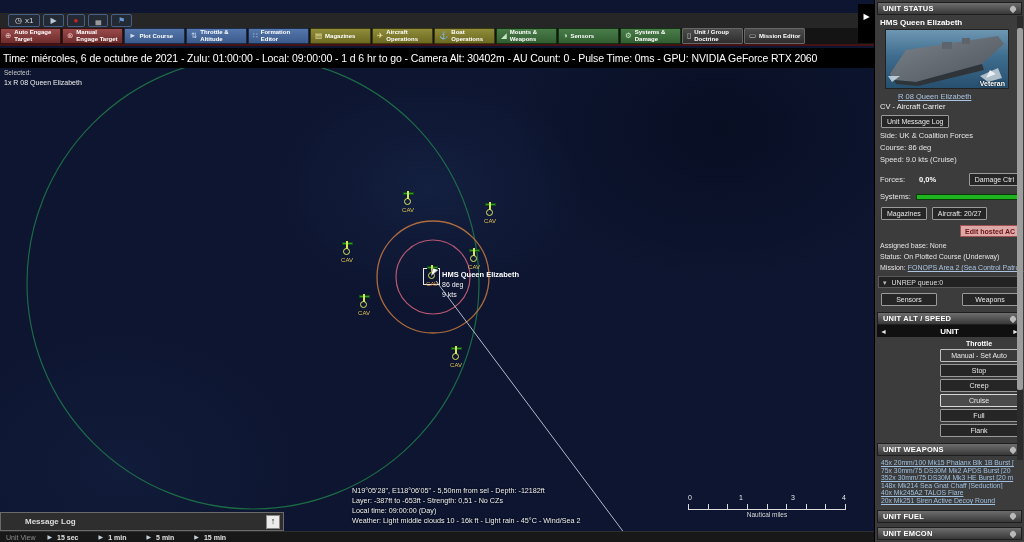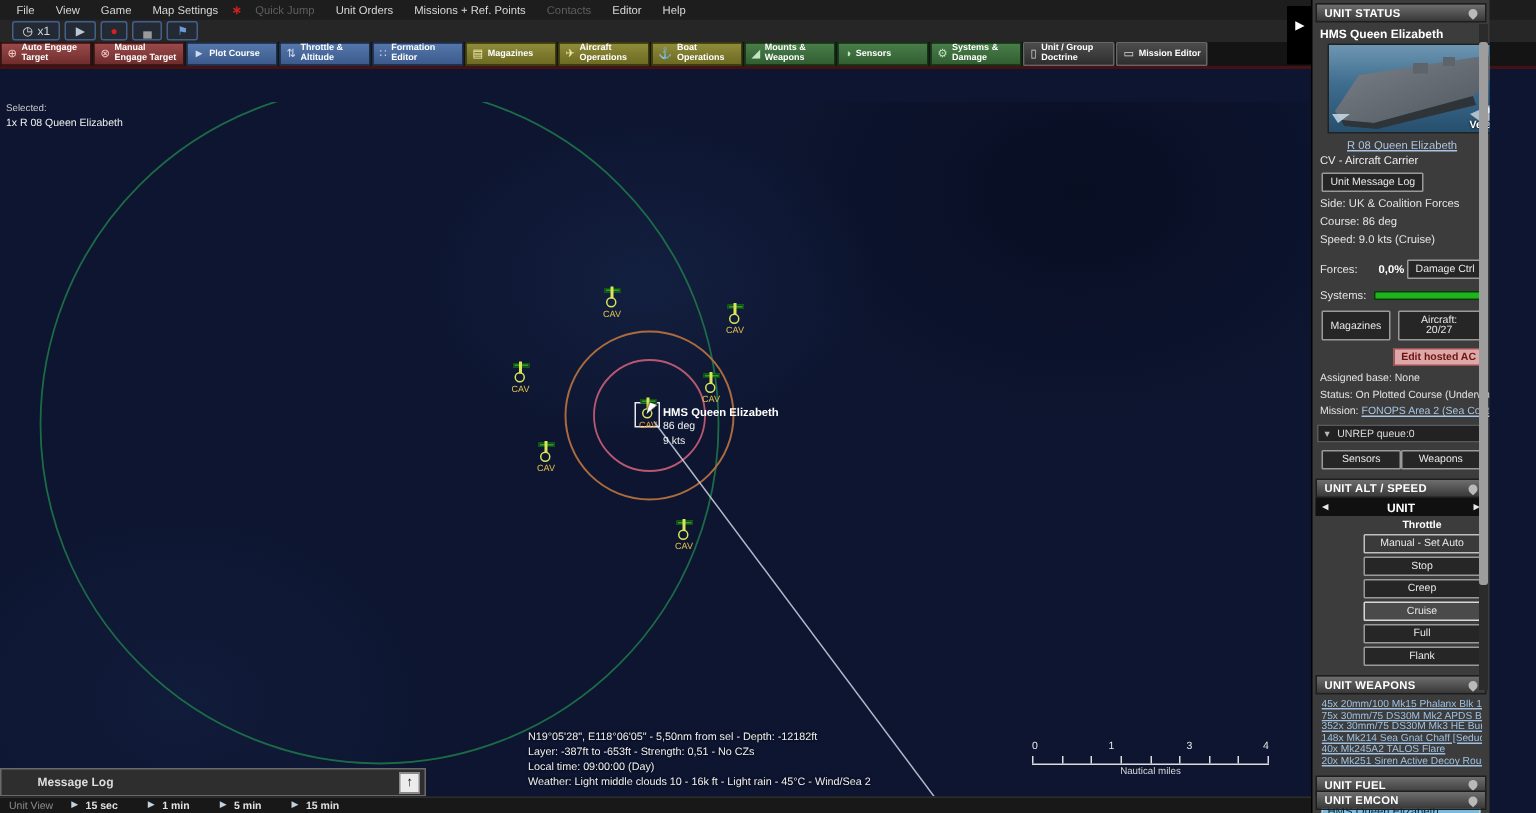--- a/index.html
+++ b/index.html
@@ -92,21 +92,21 @@
     font-size:9px; font-weight:bold; display:flex; align-items:center; justify-content:center;
     margin-right:3px; line-height:1; }
   
   .bottombar { position:absolute; left:0; top:531px; width:874px; height:11px; background:#181818;
     border-top:1px solid #2e2e2e; display:flex; align-items:center; gap:6px; padding-left:6px; }
   .bottombar .uview { font-size:7px; color:#8c8c8c; margin-right:6px; }
   .iv { display:flex; align-items:center; gap:5px; margin-right:14px; }
   .iv .pg { font-size:6px; color:#bfd2e2; line-height:1; }
   .iv .il { font-size:7px; font-weight:bold; color:#e2e2e2; }
   
-  .panel { position:absolute; left:874px; top:0; width:119px; height:542px; background:#3c3c3c;
+  .panel { position:absolute; left:874px; top:0; width:150px; height:542px; background:#3c3c3c;
     border-left:1px solid #000; overflow:hidden; }
   .hdr { margin:2px 2px 0 2px; height:13px; background:linear-gradient(#6e6e6e,#383838);
     border:1px solid #1e1e1e; display:flex; align-items:center; justify-content:space-between;
     padding:0 5px; }
   .hdr .ht { font-size:7.5px; font-weight:bold; color:#fff; letter-spacing:.2px; }
   .pin { width:6px; height:6px; background:#b9b9b9; border-radius:50% 50% 50% 0;
     transform:rotate(-45deg); }
   .pname { font-size:8px; font-weight:bold; color:#fff; margin:3px 0 2px 5px; }
   .shipimg { position:relative; width:124px; height:60px; margin-left:10px;
     border:1px solid #222; }
@@ -158,33 +158,20 @@
     border-radius:2px; }
   .collapse-tab { position:absolute; left:858px; top:4px; width:17px; height:39px; background:#000;
     color:#fff; font-size:8px; text-align:center; padding-top:9px; line-height:1; }
   a { cursor:pointer; }
 </style>
 </head>
 <body>
 
 <div class="screen">
 
-  <div class="menubar">
-    <span class="mi">File</span>
-    <span class="mi">View</span>
-    <span class="mi">Game</span>
-    <span class="mi">Map Settings</span>
-    <span class="mstar">∗</span>
-    <span class="mi dim">Quick Jump</span>
-    <span class="mi">Unit Orders</span>
-    <span class="mi">Missions + Ref. Points</span>
-    <span class="mi dim">Contacts</span>
-    <span class="mi">Editor</span>
-    <span class="mi">Help</span>
-  </div>
 
   <div class="icontb">
     <div class="itbtn">
       <span class="glyph g-clock">◷</span>
       <span>x1</span>
     </div>
     <div class="itbtn">
       <span class="glyph g-play">▶</span>
     </div>
     <div class="itbtn">
@@ -246,20 +233,23 @@
     <div class="rb gray">
         <span class="ricon">▯</span>
         <span class="rtxt">Unit / Group Doctrine</span>
       </div>
     <div class="rb gray">
         <span class="ricon">▭</span>
         <span class="rtxt">Mission Editor</span>
       </div>
   </div>
 
+  <div class="timebar">
+    <span>Time: miércoles, 6 de octubre de 2021 - Zulu: 01:00:00 - Local: 09:00:00 - 1 d 6 hr to go -  Camera Alt: 30402m  - AU Count: 0 - Pulse Time: 0ms - GPU: NVIDIA GeForce RTX 2060</span>
+  </div>
 
   <div class="map">
     <svg class="overlay" width="874" height="463">
       <circle cx="253" cy="215" r="226" fill="none" stroke="#1f7a4a" stroke-width="1.2" opacity="0.85"></circle>
       <circle cx="433" cy="209" r="56" fill="none" stroke="#b5703d" stroke-width="1.3" opacity="0.95"></circle>
       <circle cx="433" cy="209" r="37" fill="none" stroke="#c25b75" stroke-width="1.2" opacity="0.95"></circle>
       <line x1="436" y1="213" x2="625" y2="466" stroke="#cdd6e4" stroke-width="1" opacity="0.85"></line>
     </svg>
 
     <div class="selinfo">

